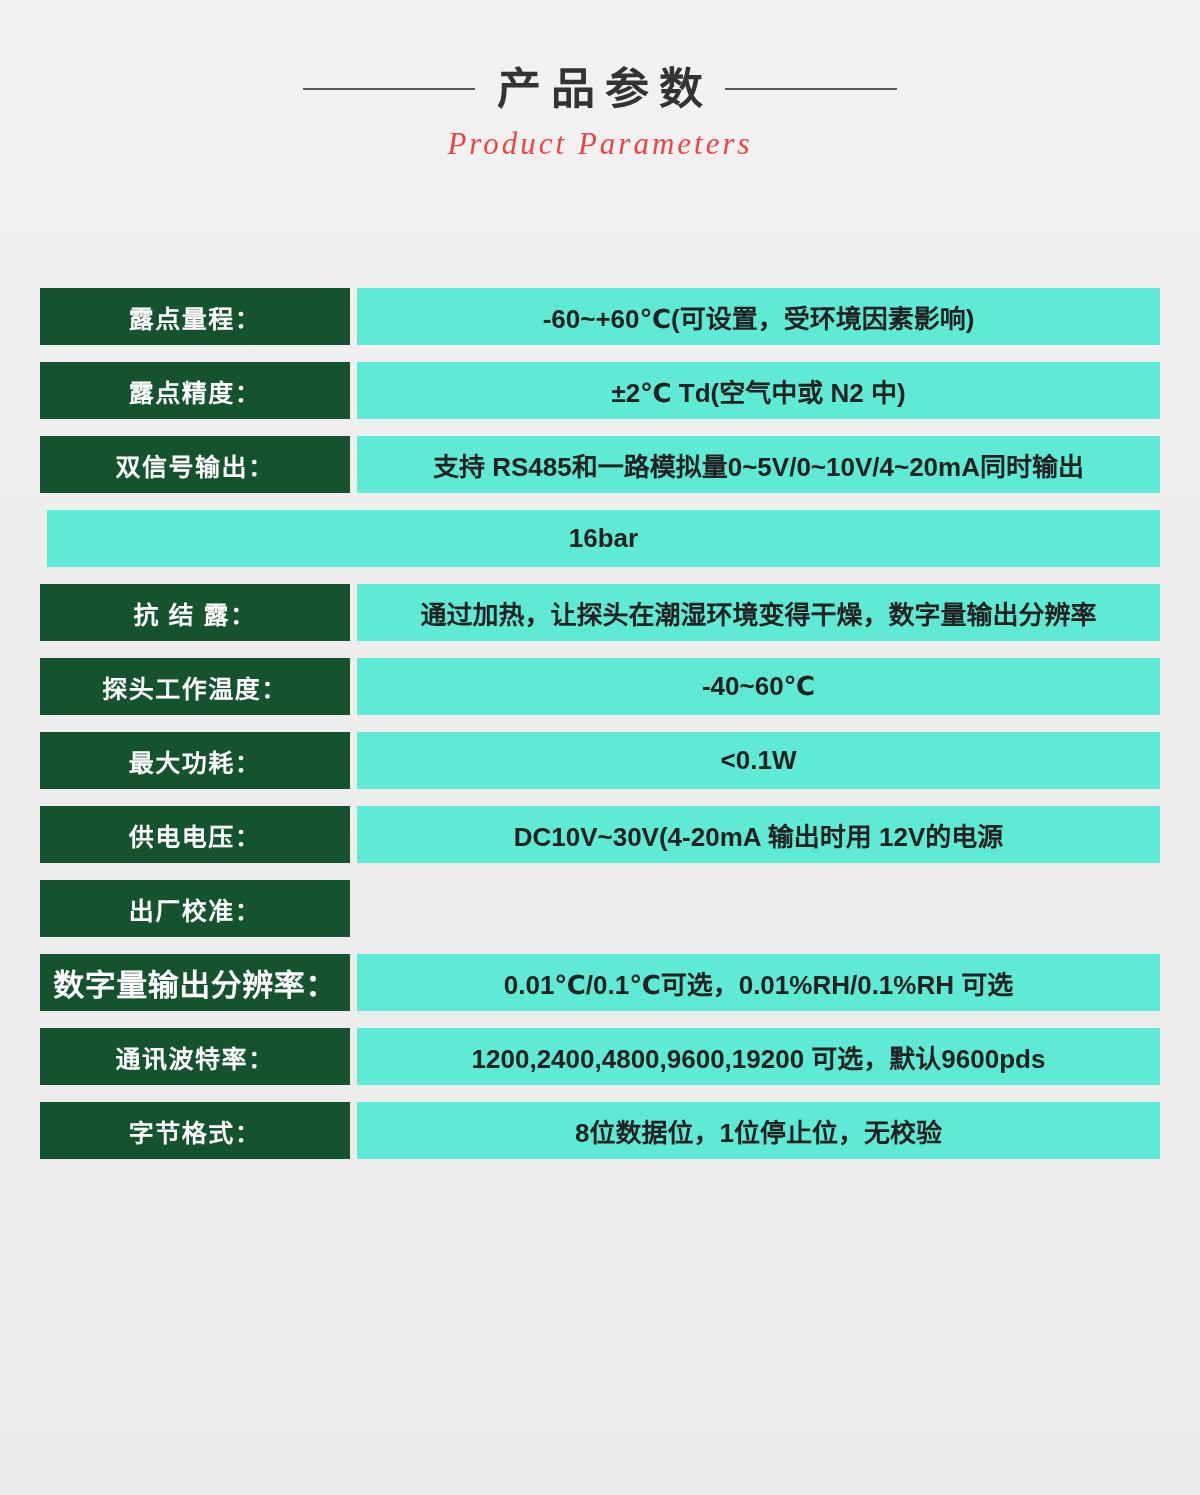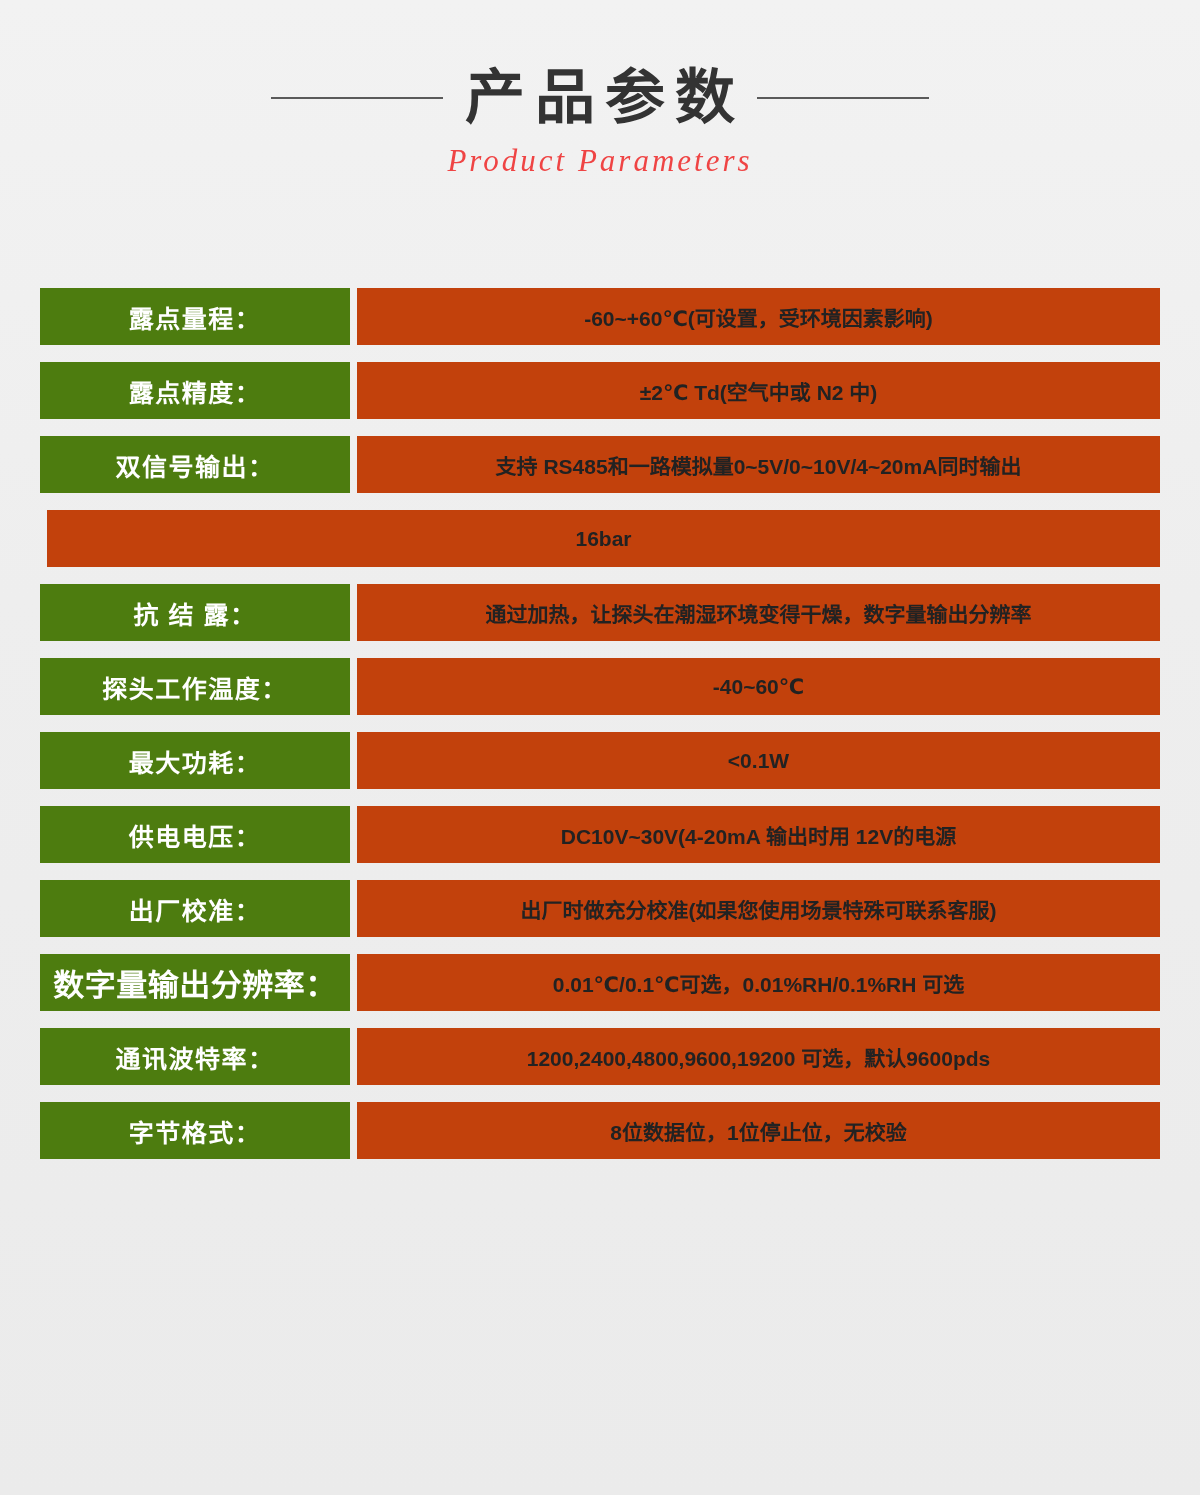--- a/index.html
+++ b/index.html
@@ -35,21 +35,21 @@
   }
   .rule {
     display: block;
     width: 172px;
     height: 2px;
     background: #5a5a5a;
   }
   .rule.left { margin-right: 6px; }
   .rule.right { margin-left: 6px; }
   .title-cn {
-    font-size: 60px;
+    font-size: 44px;
     font-weight: 700;
     letter-spacing: 10px;
     color: #333333;
     line-height: 1.05;
     padding: 0 6px 0 16px;
     white-space: nowrap;
   }
   .title-en {
     margin-top: 14px;
     font-family: "Liberation Serif", "DejaVu Serif", serif;
@@ -69,42 +69,42 @@
   }
   .spec-row {
     display: flex;
     align-items: stretch;
     margin-bottom: 17px;
     height: 57px;
   }
   .spec-label {
     flex: 0 0 310px;
     width: 310px;
-    background: #4d7c0f;
+    background: #14532d;
     color: #ffffff;
     font-size: 25px;
     font-weight: 700;
     letter-spacing: 1.5px;
     display: flex;
     align-items: center;
     justify-content: center;
     text-align: left;
     box-sizing: border-box;
     padding: 0 6px;
   }
   .spec-label.small {
     font-size: 31px;
     letter-spacing: 0.5px;
   }
   .spec-value {
     flex: 1 1 auto;
     margin-left: 7px;
-    background: #c2410c;
+    background: #5eead4;
     color: #222222;
-    font-size: 21px;
+    font-size: 26px;
     font-weight: 700;
     display: flex;
     align-items: center;
     justify-content: center;
     text-align: center;
     box-sizing: border-box;
     padding: 0 14px;
   }
 </style>
 </head>
@@ -158,21 +158,20 @@
     </div>
 
     <div class="spec-row">
       <div class="spec-label">供电电压：</div>
       <div class="spec-value">DC10V~30V(4-20mA 输出时用 12V的电源</div>
     </div>
 
 
     <div class="spec-row">
       <div class="spec-label">出厂校准：</div>
-      <div class="spec-value">出厂时做充分校准(如果您使用场景特殊可联系客服)</div>
     </div>
 
     <div class="spec-row">
       <div class="spec-label small">数字量输出分辨率：</div>
       <div class="spec-value">0.01℃/0.1℃可选，0.01%RH/0.1%RH 可选</div>
     </div>
 
     <div class="spec-row">
       <div class="spec-label">通讯波特率：</div>
       <div class="spec-value">1200,2400,4800,9600,19200 可选，默认9600pds</div>

